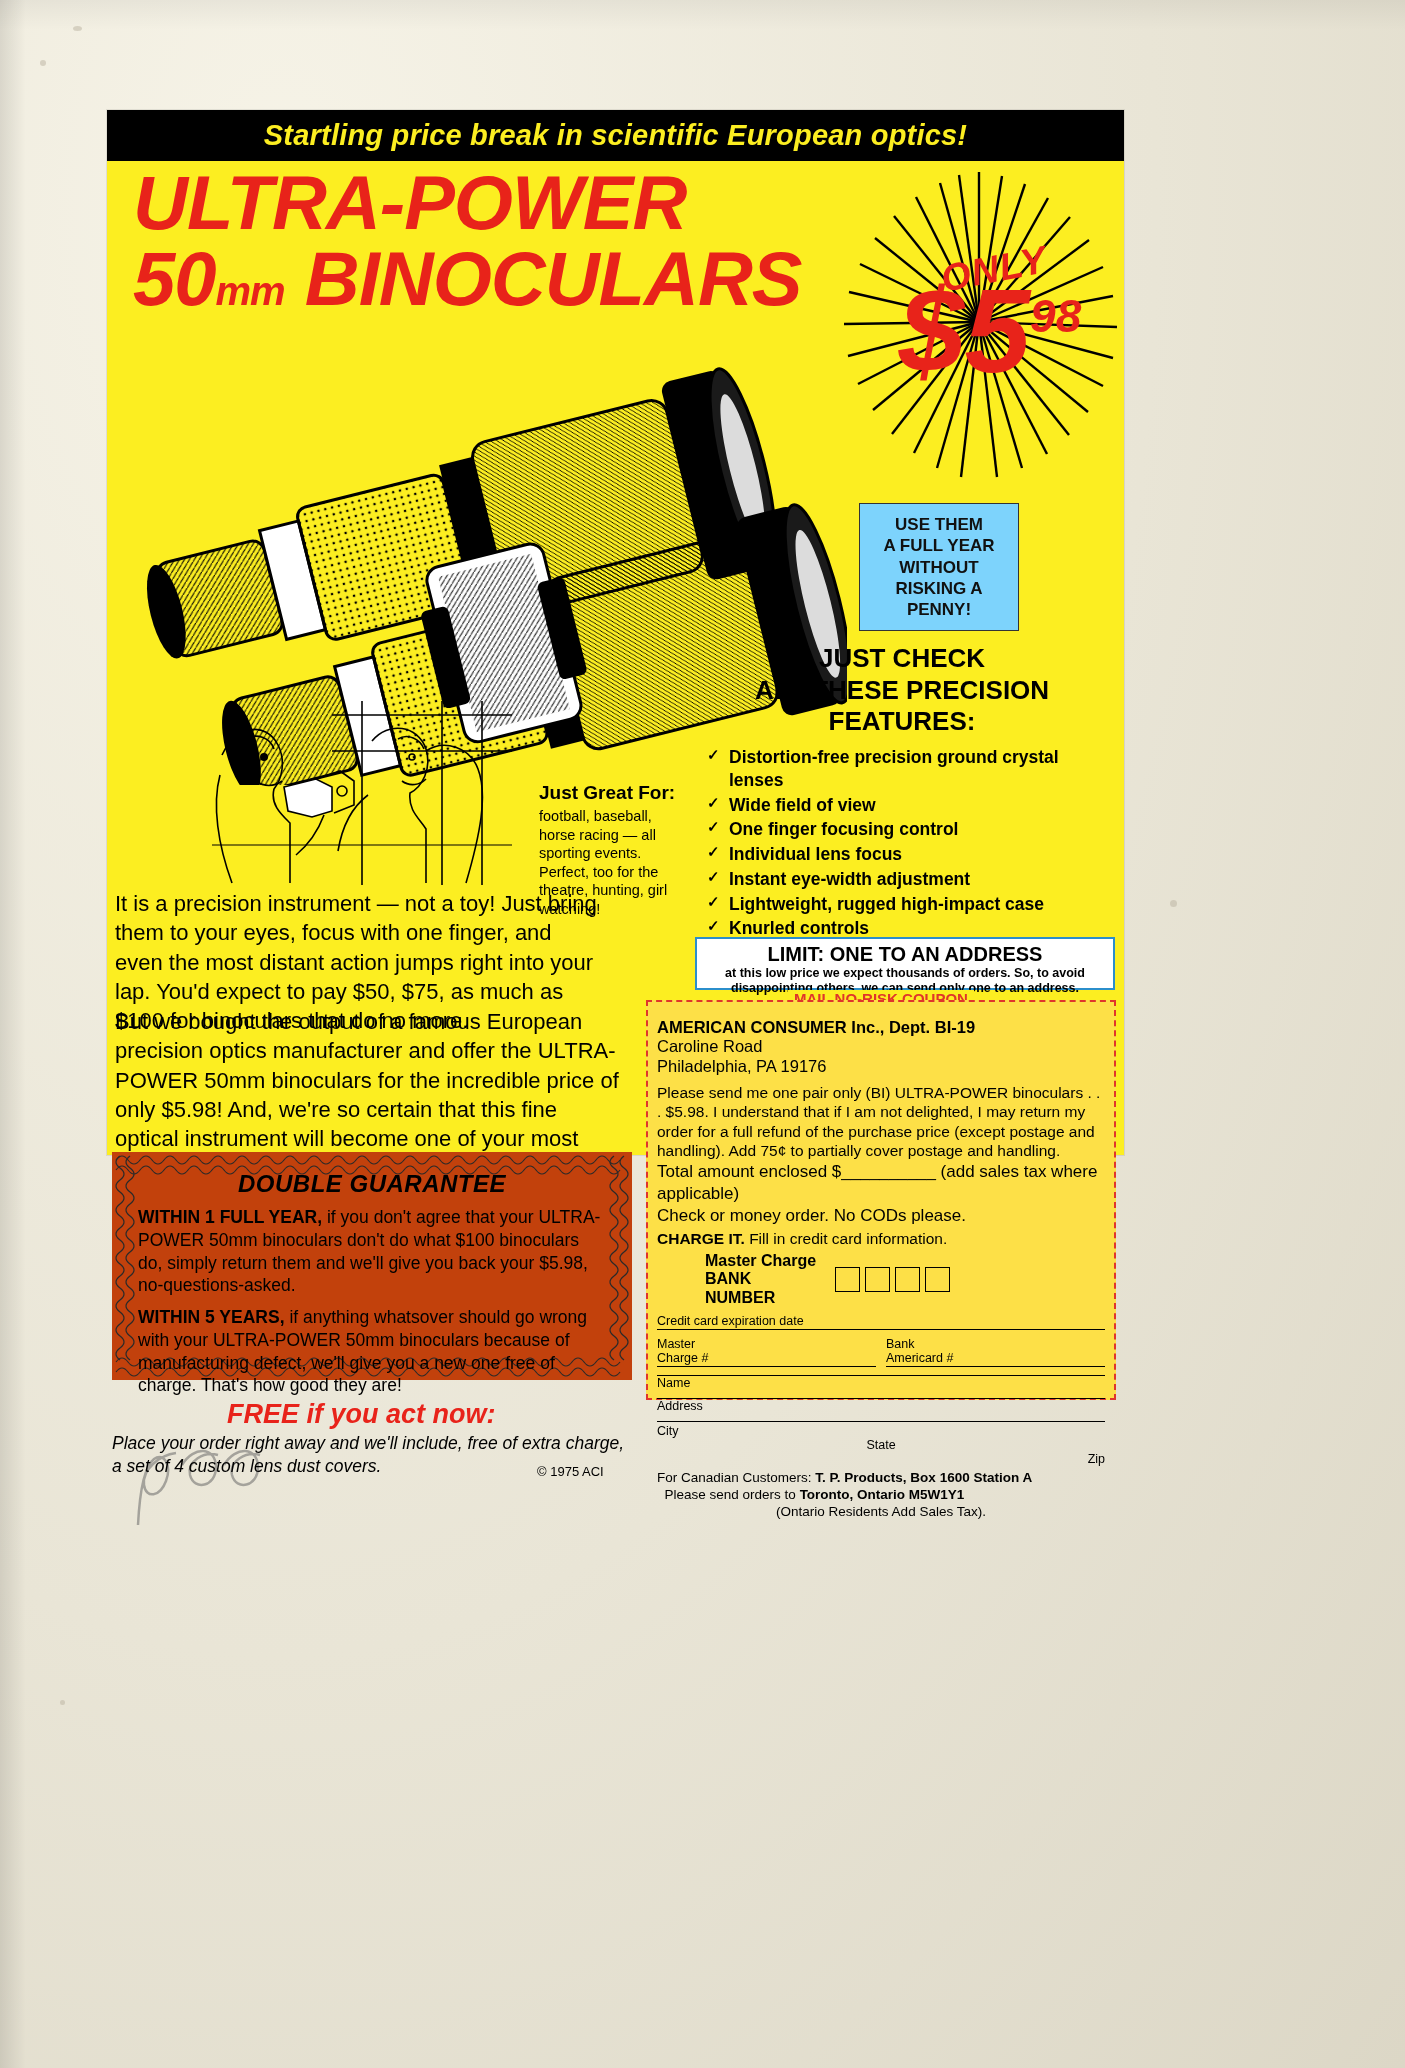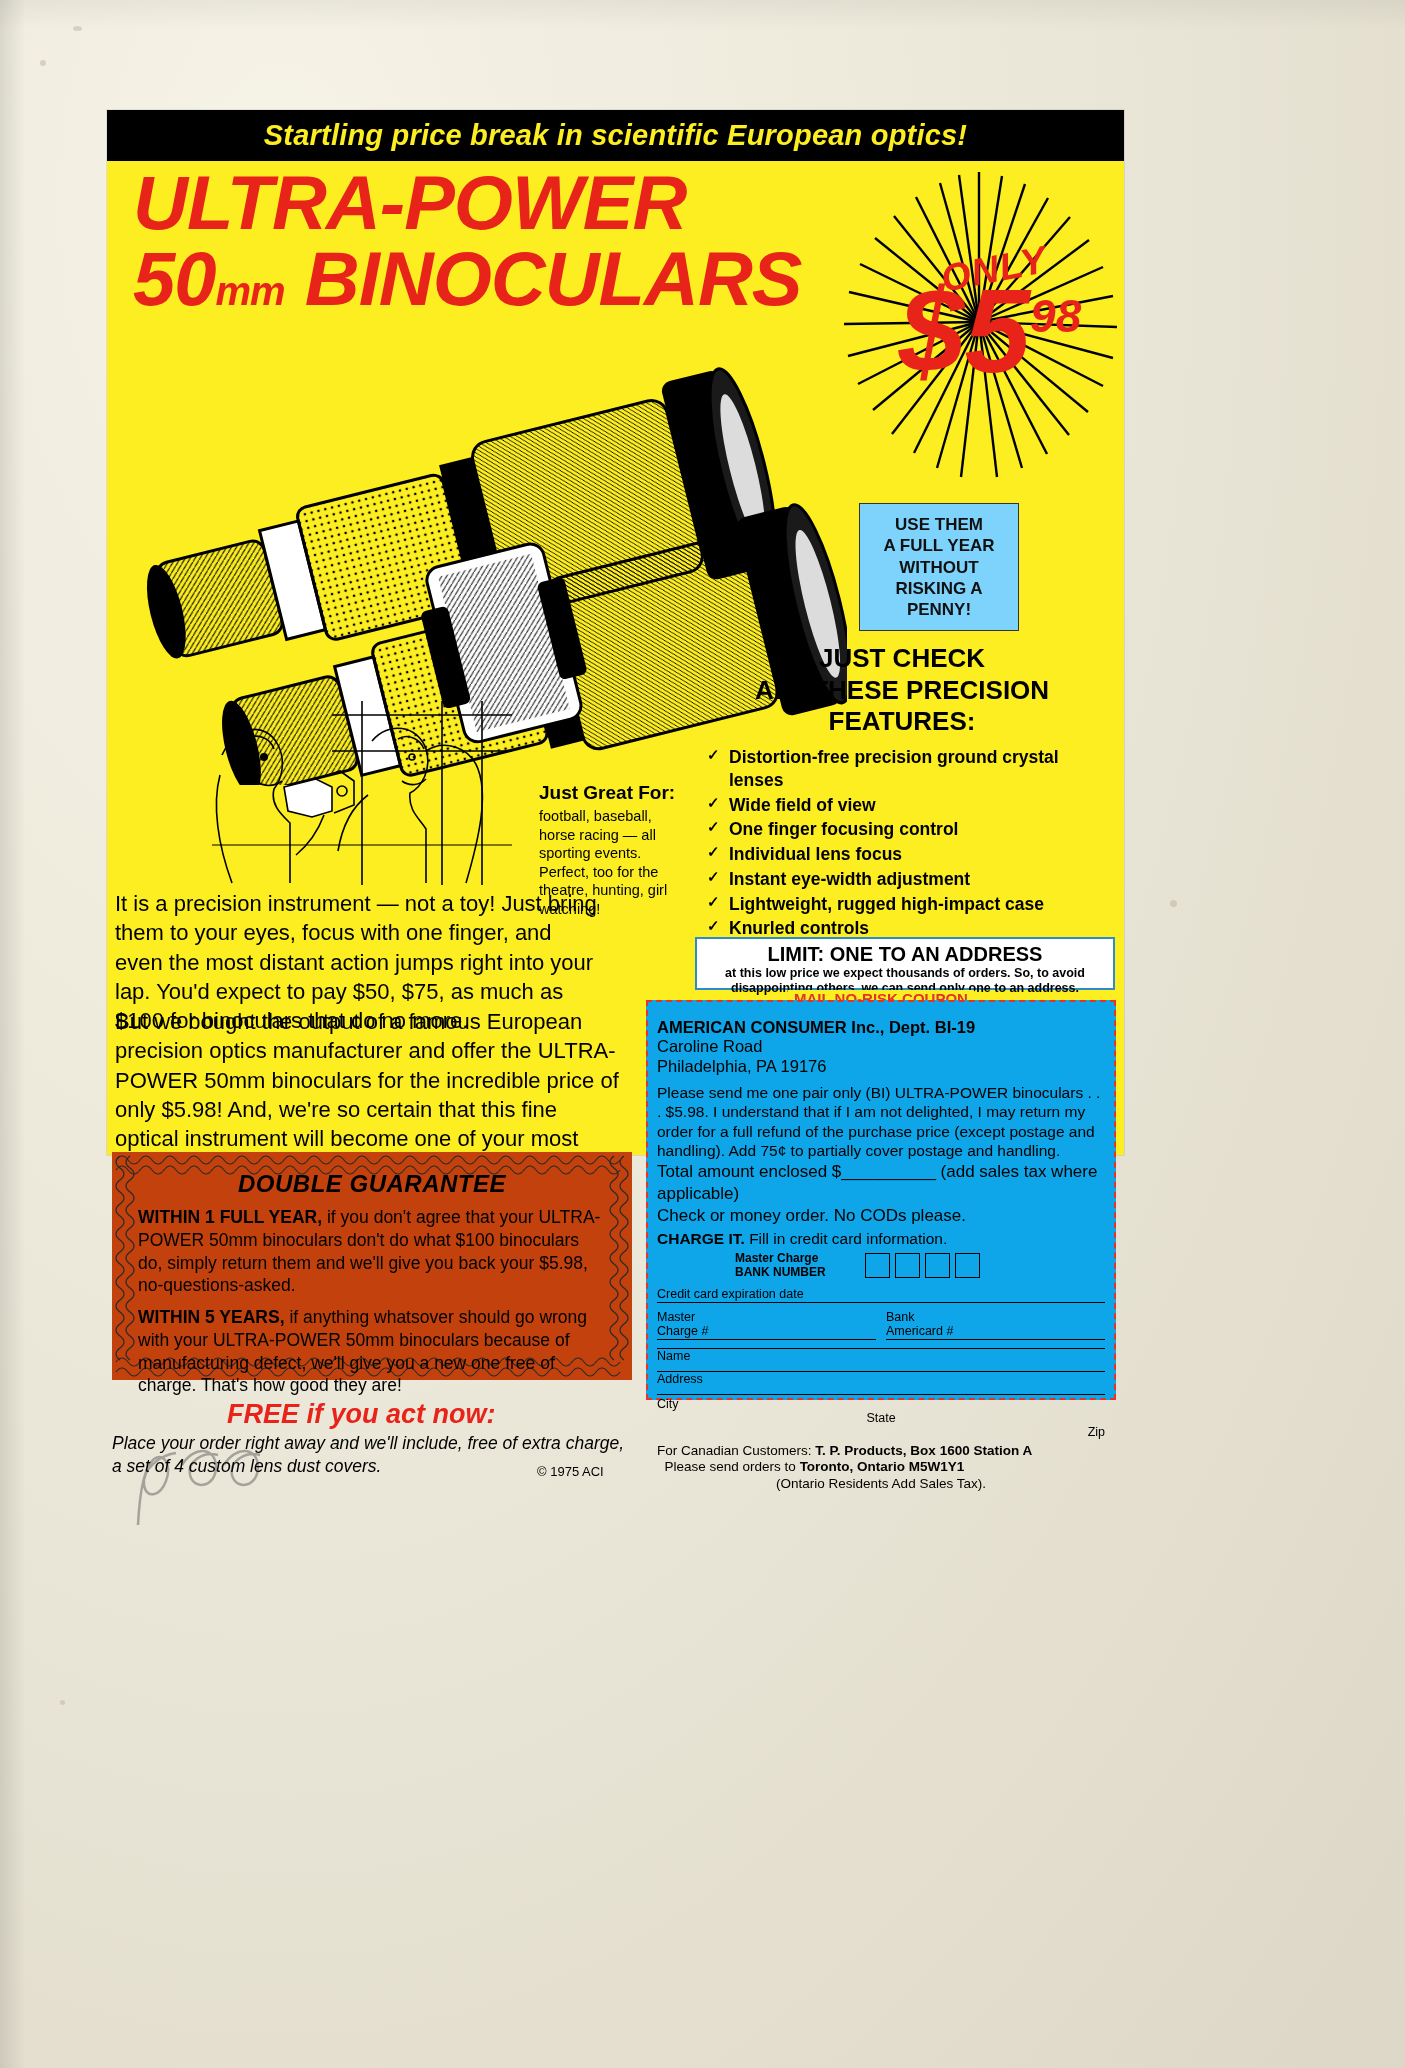--- a/index.html
+++ b/index.html
@@ -141,37 +141,37 @@
     position:absolute;left:5px;top:1322px;width:520px;
     font-style:italic;font-size:17.5px;color:#000;line-height:1.3;
   }
   .copyright{
     position:absolute;left:430px;top:1354px;font-size:13px;color:#000;
   }
 
   
   .coupon{
     position:absolute;left:539px;top:890px;width:470px;height:400px;
-    border:2px dashed #e0352b;background:#0ea5e9;box-sizing:border-box;
+    border:2px dashed #e0352b;background:#fde047;box-sizing:border-box;
     padding:6px 9px;
   }
   .coupon-title{
     position:absolute;left:539px;top:880px;width:470px;text-align:center;
     color:#e0352b;font-weight:bold;font-size:15px;
     background:transparent;
   }
   .coupon-title span{background:#fcee21;padding:0 6px;}
   .cp-company{font-weight:bold;font-size:16.5px;color:#000;margin-top:10px;}
   .cp-addr{font-size:16.5px;color:#000;line-height:1.2;}
   .cp-body{font-size:15.5px;color:#000;line-height:1.26;margin-top:6px;}
   .cp-line{font-size:17px;color:#000;line-height:1.3;margin-top:0;}
   .cp-charge{font-size:15.5px;margin-top:3px;}
   .cp-charge b{font-weight:bold;}
   .mc-row{display:flex;align-items:center;margin-top:4px;}
-  .mc-label{font-size:12px;font-weight:bold;line-height:1.15;width:120px;margin-left:78px;}
+  .mc-label{font-size:16px;font-weight:bold;line-height:1.15;width:120px;margin-left:48px;}
   .mc-boxes{display:flex;gap:5px;margin-left:10px;}
   .mc-boxes i{display:block;width:23px;height:23px;border:1.5px solid #000;}
   .rule{border-bottom:1px solid #000;height:1px;}
   .fld{font-size:12.5px;color:#000;margin-top:7px;}
   .fld .lbl{display:inline-block;}
   .two{display:flex;gap:10px;}
   .two>div{flex:1;}
   .csz{display:flex;font-size:12.5px;margin-top:2px;flex-direction:column;}
   .csz span{flex:1;}
   .csz span.mid{text-align:center;}

